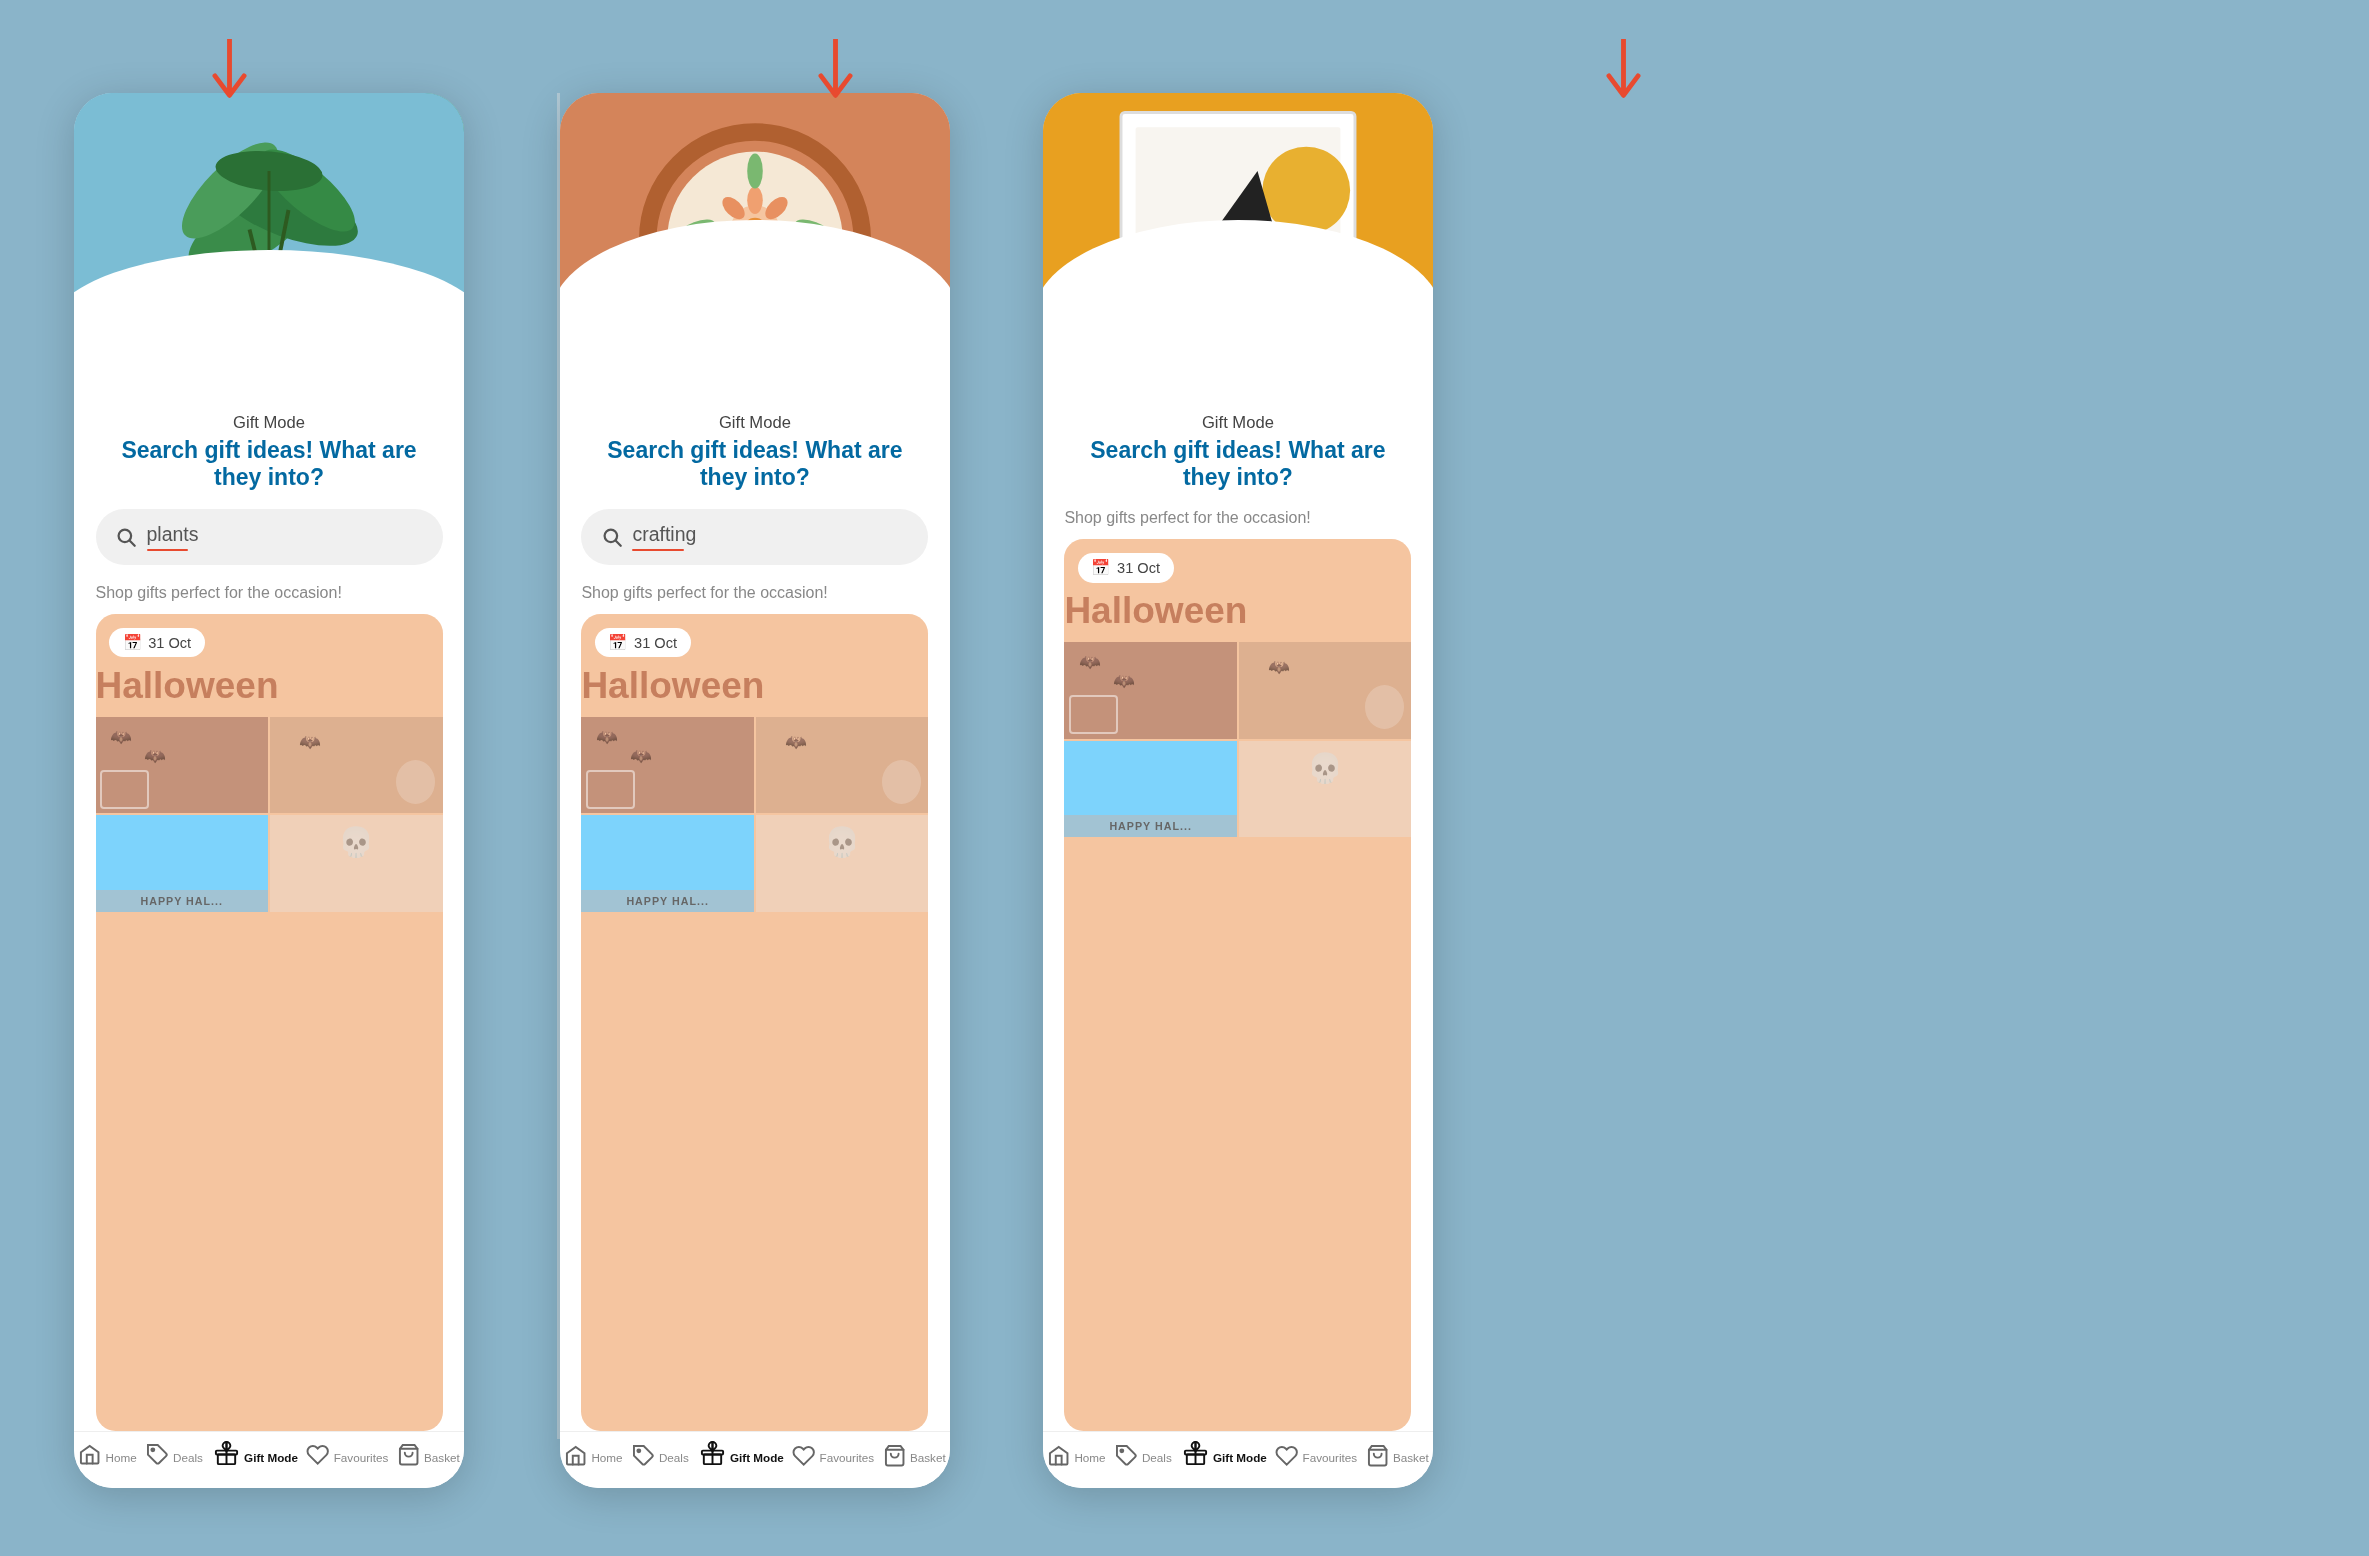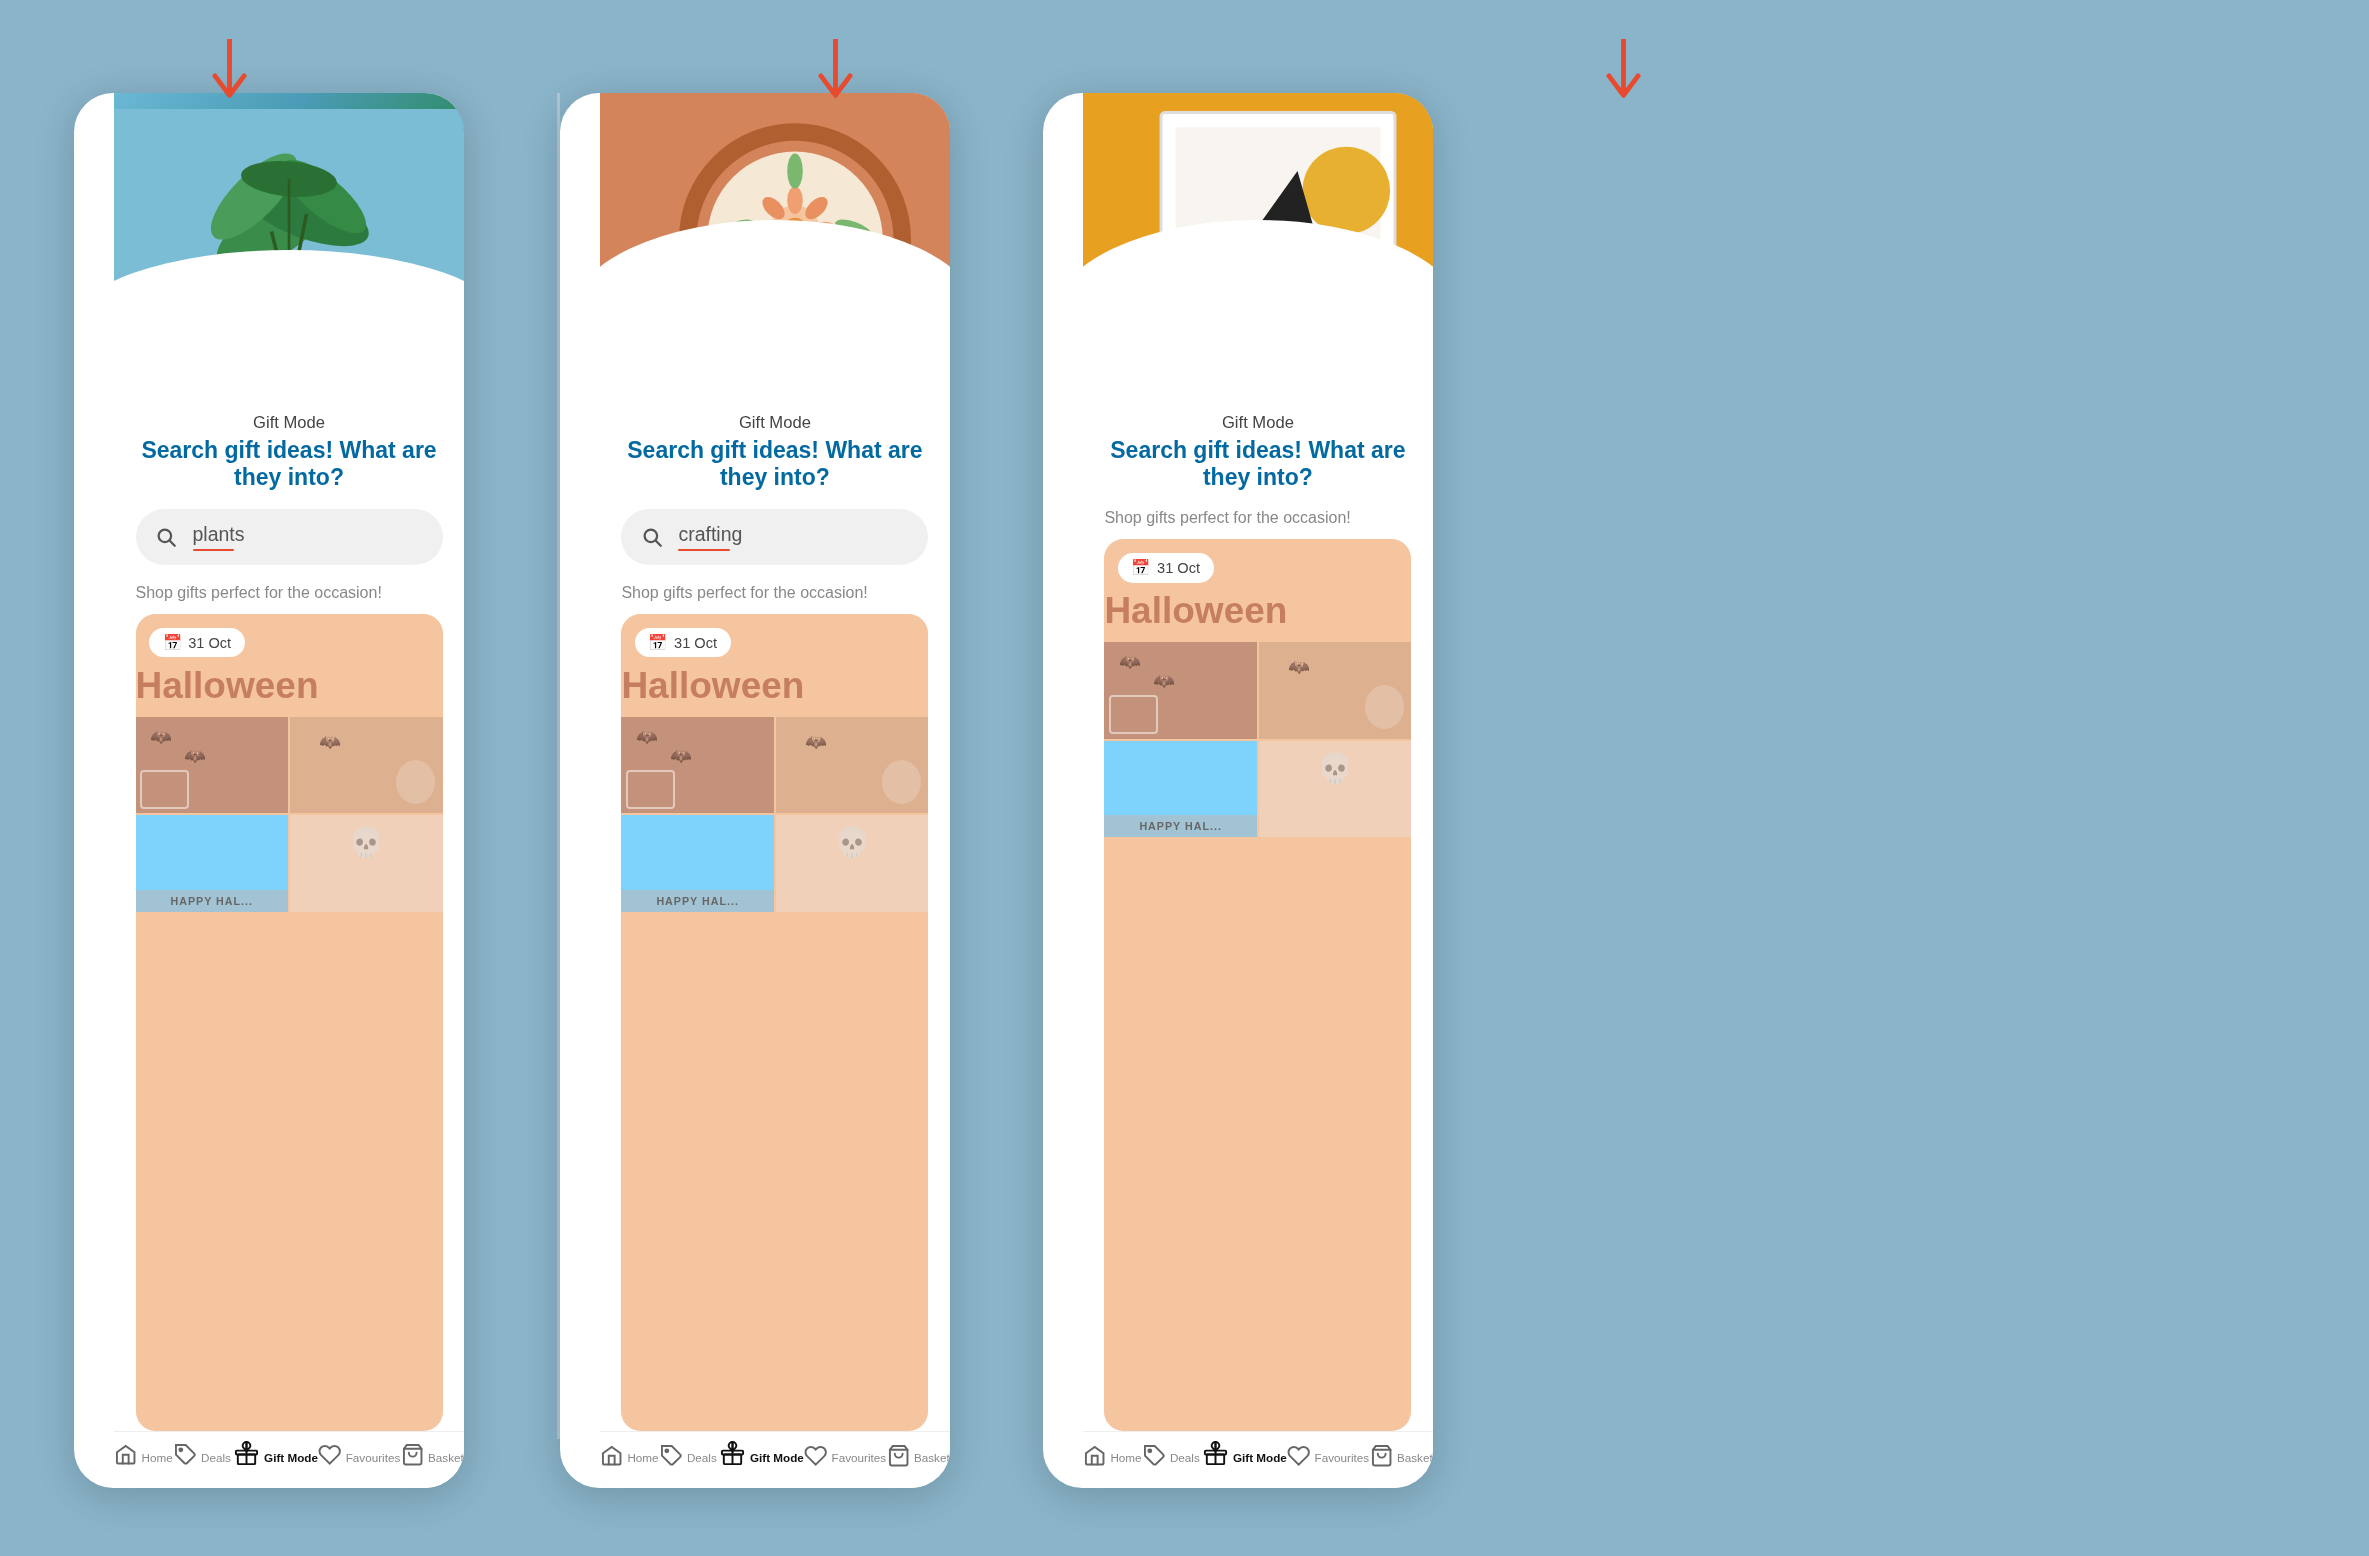--- a/index.html
+++ b/index.html
@@ -41,21 +41,20 @@
       width: 390px;
       border-radius: 39px;
       overflow: hidden;
       background: white;
       box-shadow: 0 7.8px 39px rgba(0,0,0,0.18);
       margin-right: 93px;
       height: 1395px;
       display: flex;
       flex-direction: column;
       position: relative;
-      padding-left: 40px;
     }
 
     
     .phone-hero {
       width: 100%;
       height: 312px;
       overflow: hidden;
       flex-shrink: 0;
       position: relative;
     }
@@ -155,21 +154,21 @@
       line-height: 1.2;
       margin-bottom: 17.6px;
     }
 
     .search-bar {
       background: #f0f0f0;
       border-radius: 49px;
       padding: 13.7px 19.5px;
       display: flex;
       align-items: center;
-      gap: 16px;
+      gap: 10px;
       margin-bottom: 19.5px;
     }
 
     .search-icon-svg {
       width: 21.5px;
       height: 21.5px;
       flex-shrink: 0;
       color: #555;
     }
 

